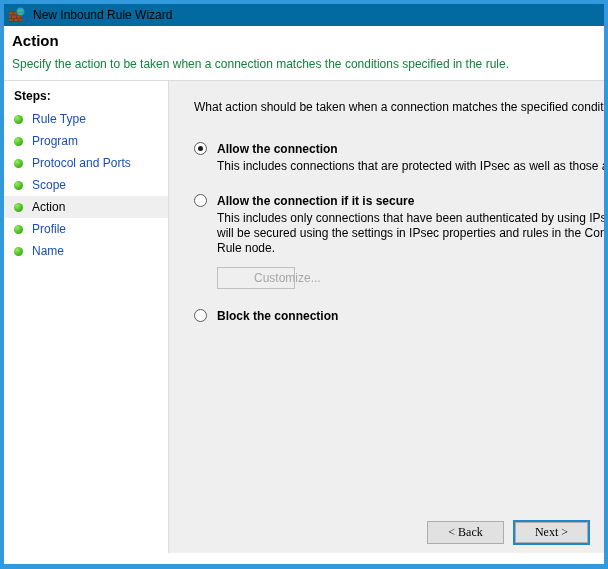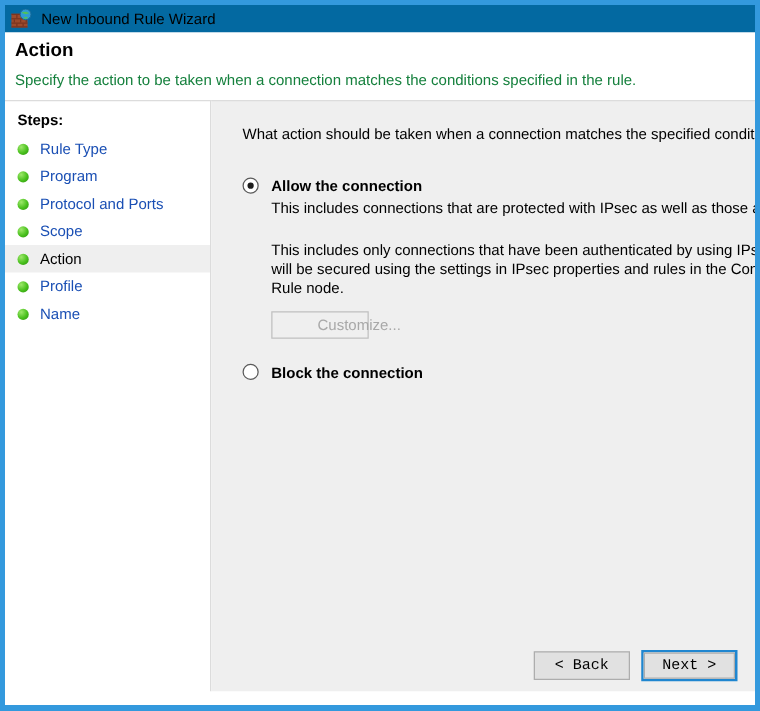--- a/index.html
+++ b/index.html
@@ -224,21 +224,21 @@
     justify-content: flex-end;
     align-items: center;
     padding-right: 14px;
     box-sizing: border-box;
     pointer-events: none;
   }
   .nav-button {
     pointer-events: auto;
     width: 77px;
     height: 23px;
-    font-family: Liberation Mono, monospace;
+    font-family: Liberation Serif, serif;
     font-size: 12px;
     line-height: 21px;
     text-align: center;
     box-sizing: border-box;
     background: #e1e1e1;
     border: 1px solid #adadad;
     color: #000000;
     cursor: default;
   }
   #back-button {
@@ -338,20 +338,24 @@
 
         <div class="option-block">
           <div class="option-head">
             <span class="radio checked"></span>
             <span class="option-title">Allow the connection</span>
           </div>
           <div class="option-desc">This includes connections that are protected with IPsec as well as those are not.</div>
         </div>
 
         <div class="option-block">
+          <div class="option-head">
+            <span class="radio"></span>
+            <span class="option-title">Allow the connection if it is secure</span>
+          </div>
           <div class="option-desc">This includes only connections that have been authenticated by using IPsec.  Cor
 will be secured using the settings in IPsec properties and rules in the Connection S
 Rule node.</div>
           <div id="customize-button">Customize...</div>
         </div>
 
         <div class="option-block">
           <div class="option-head">
             <span class="radio"></span>
             <span class="option-title">Block the connection</span>

